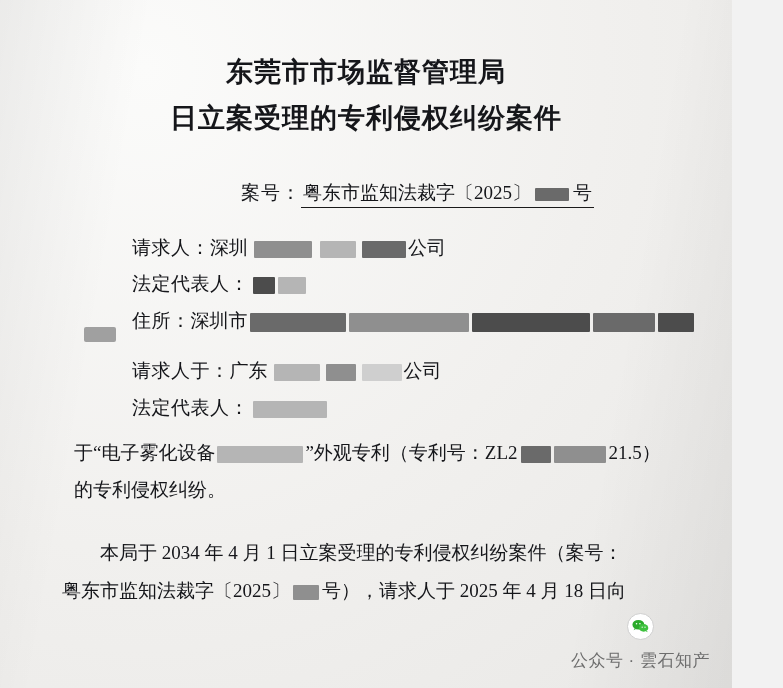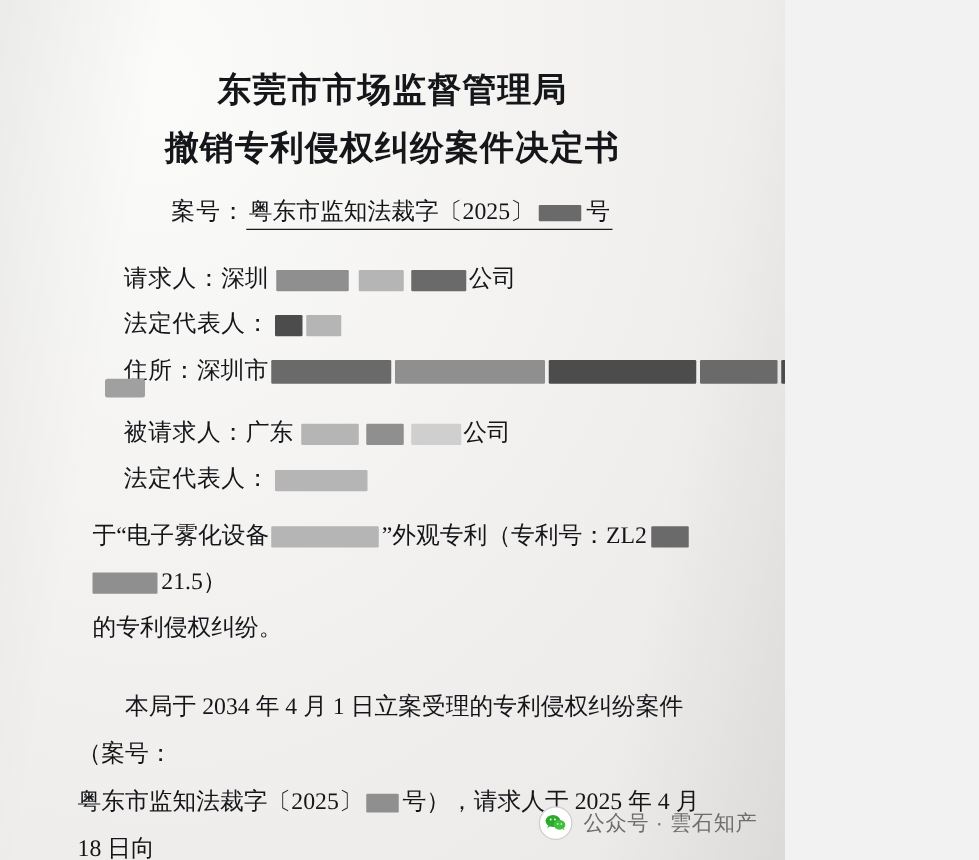--- a/index.html
+++ b/index.html
@@ -8,21 +8,21 @@
   }
   body {
     width: 783px;
     height: 688px;
     background: #f2f2f2;
     font-family: "Liberation Serif", serif;
     overflow: hidden;
   }
   .page {
     position: relative;
-    width: 628px;
+    width: 732px;
     height: 688px;
     background: #f4f3f1;
     background-image:
       radial-gradient(ellipse at 20% 10%, #fbfbfa 0%, #f1f0ee 55%, #e9e8e6 100%);
     overflow: hidden;
   }
   
   .page::before {
     content: "";
     position: absolute;
@@ -57,40 +57,41 @@
     font-size: 19px;
     white-space: nowrap;
   }
   .caseno-label {
     letter-spacing: 1px;
   }
   .caseno-value {
     border-bottom: 1.5px solid #1a1a1a;
     padding: 0 2px 1px 2px;
     display: inline-block;
+    margin-top: 24px;
   }
   .redact {
     display: inline-block;
     vertical-align: middle;
     background: #8f8f8f;
     border-radius: 1px;
   }
   .redact.dark { background: #6a6a6a; }
   .redact.darker { background: #4c4c4c; }
   .redact.light { background: #b5b5b5; }
   .redact.lighter { background: #cfcfcf; }
 
   .body {
     margin-top: 22px;
     font-size: 19px;
     line-height: 1.92;
   }
   .field-row {
     white-space: nowrap;
-    margin-left: 37px;
+    margin-left: 70px;
   }
   .label { letter-spacing: 0.5px; }
   .para {
     margin-left: 12px;
     line-height: 1.95;
   }
   .para-indent {
     text-indent: 2em;
   }
   .gap-sm { height: 8px; }
@@ -116,41 +117,42 @@
     position: absolute;
     right: 22px;
     bottom: 16px;
     display: flex;
     align-items: center;
     gap: 9px;
     color: #6d6d6d;
     font-size: 17px;
     font-family: "Liberation Sans", sans-serif;
     letter-spacing: 0.5px;
+    flex-direction: column;
   }
   .wechat-badge {
     width: 25px;
     height: 25px;
     border-radius: 50%;
     background: #ffffff;
     border: 1px solid #cfcfcf;
     display: flex;
     align-items: center;
     justify-content: center;
   }
   .wechat-badge svg { display: block; }
 </style>
 </head>
 <body>
 
 <div class="page">
   <div class="doc">
 
     <div class="title">东莞市市场监督管理局</div>
-    <div class="title-line2">撤销专利侵权纠纷案件决定书</div>
+    <div class="title-line2">日立案受理的专利侵权纠纷案件</div>
 
     <div class="caseno-row">
       <span class="caseno-label">案号：</span><span class="caseno-value"><span>粤东市监知法裁字〔2025〕</span><span class="redact dark" style="width:34px;height:13px;margin:0 4px;"></span><span>号</span></span>
     </div>
 
     <div class="body">
 
       <div class="field-row">
         <span class="label">请求人：</span><span>深圳</span><span class="redact" style="width:58px;height:17px;margin:0 8px 0 6px;"></span><span class="redact light" style="width:36px;height:17px;margin:0 6px 0 0;"></span><span class="redact dark" style="width:44px;height:17px;margin-right:2px;"></span><span>公司</span>
       </div>
@@ -162,21 +164,21 @@
       <div class="addr-block">
         <div class="field-row">
           <span class="label">住所：</span><span>深圳市</span><span class="redact dark" style="width:96px;height:19px;margin-left:2px;"></span><span class="redact" style="width:120px;height:19px;margin-left:3px;"></span><span class="redact darker" style="width:118px;height:19px;margin-left:3px;"></span><span class="redact dark" style="width:62px;height:19px;margin-left:3px;"></span><span class="redact darker" style="width:36px;height:19px;margin-left:3px;"></span>
         </div>
         <div class="smudge" style="left:22px; top:24px; width:32px; height:15px; background:#a0a0a0;"></div>
       </div>
 
       <div class="gap-md"></div>
 
       <div class="field-row">
-        <span class="label">被请求人：</span><span>广东</span><span class="redact light" style="width:46px;height:17px;margin:0 6px;"></span><span class="redact" style="width:30px;height:17px;margin-right:6px;"></span><span class="redact lighter" style="width:40px;height:17px;margin-right:2px;"></span><span>公司</span>
+        <span class="label">请求人于：</span><span>广东</span><span class="redact light" style="width:46px;height:17px;margin:0 6px;"></span><span class="redact" style="width:30px;height:17px;margin-right:6px;"></span><span class="redact lighter" style="width:40px;height:17px;margin-right:2px;"></span><span>公司</span>
       </div>
 
       <div class="field-row">
         <span class="label">法定代表人：</span><span class="redact light" style="width:74px;height:17px;margin-left:4px;"></span>
       </div>
 
 
       <div class="gap-sm"></div>
 
 

